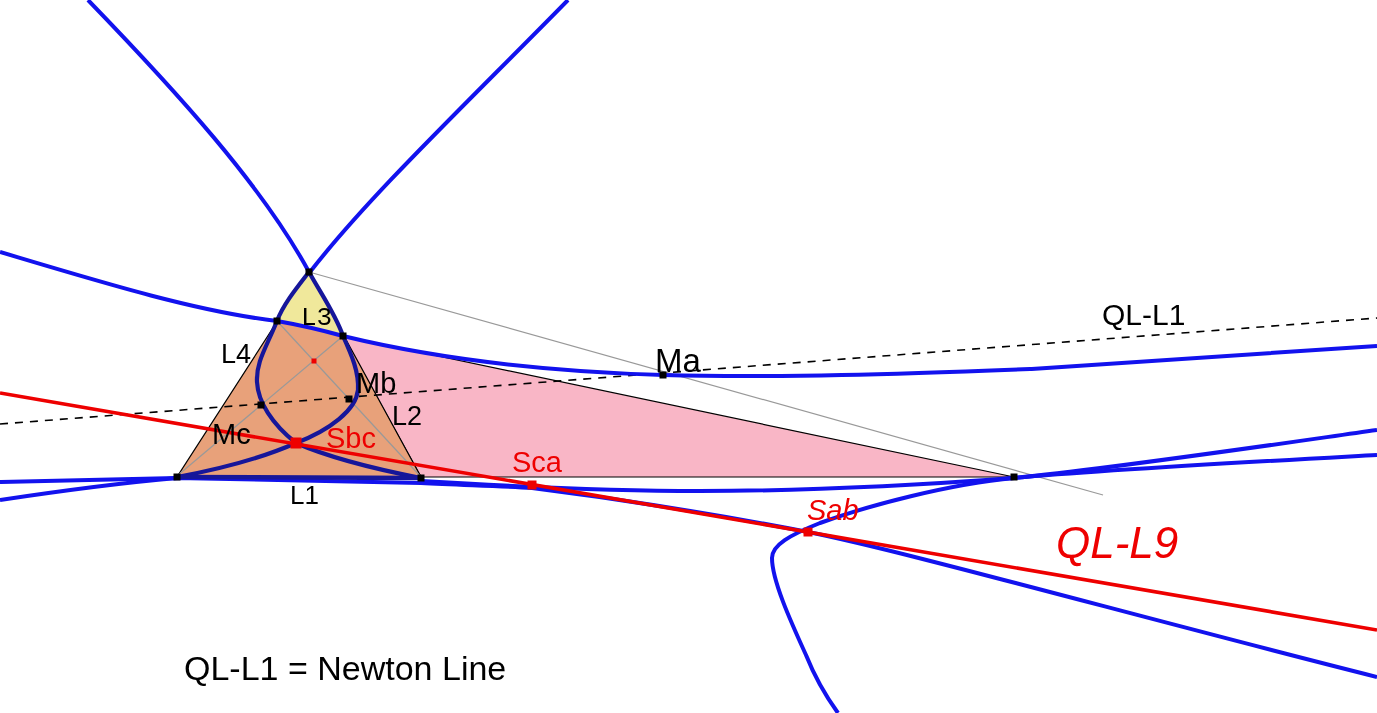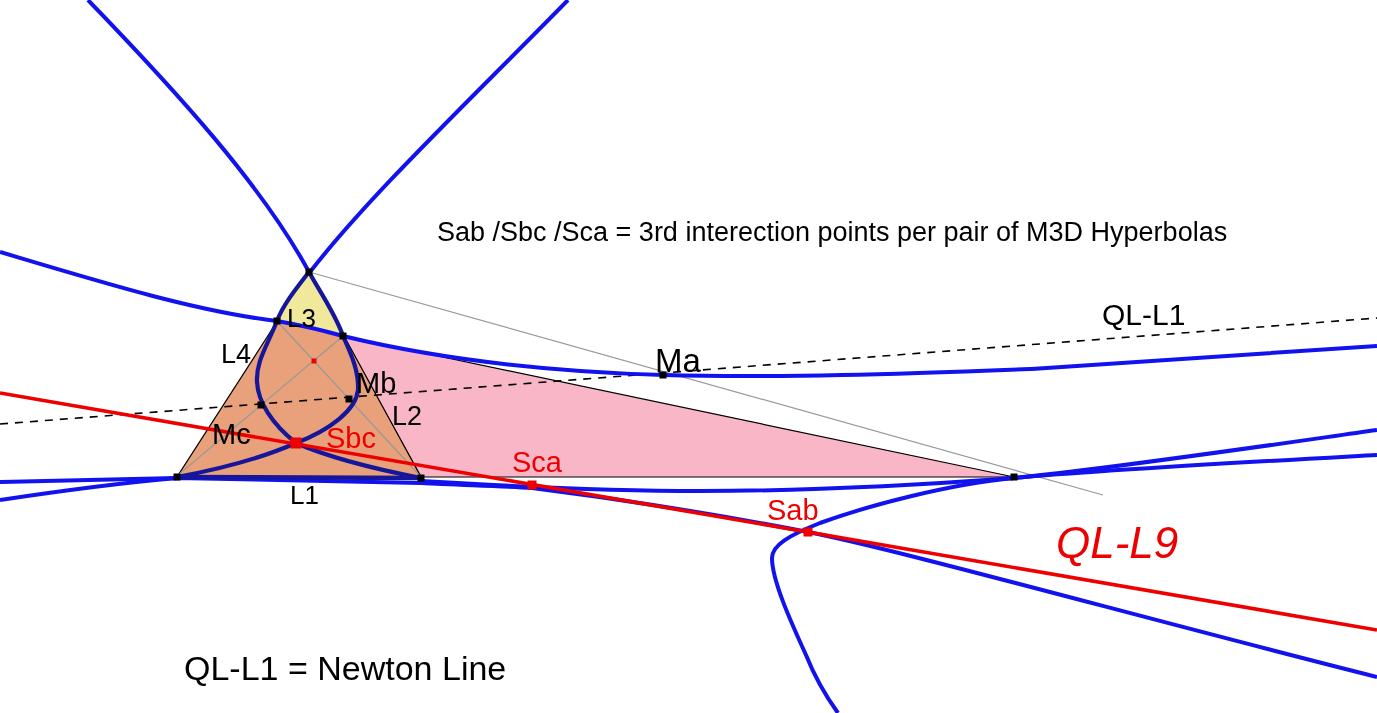--- a/index.html
+++ b/index.html
@@ -5,30 +5,30 @@
   html,body{margin:0;padding:0;background:#ffffff;}
   #stage{
     position:relative;width:1377px;height:713px;background:#ffffff;overflow:hidden;
     font-family:"Liberation Sans",sans-serif;
   }
   #geom{position:absolute;left:0;top:0;}
   .lbl{position:absolute;color:#000;white-space:pre;line-height:1.15;}
   .red{color:#ee0000;}
   .legend-top{left:437px;top:145px;font-size:27px;line-height:35px;}
   .legend-bottom{left:184px;top:561px;font-size:34px;line-height:43px;}
-  .lbl-l3{left:287px;top:304px;font-size:26px;}
+  .lbl-l3{left:301px;top:304px;font-size:26px;font-family:Liberation Mono, monospace;}
   .lbl-l4{left:221px;top:339px;font-size:27px;}
   .lbl-mc{left:212px;top:374px;font-size:29px;margin-top:44px;}
   .lbl-mb{left:356px;top:367px;font-size:29px;text-align:right;}
   .lbl-l2{left:392px;top:401px;font-size:27px;}
   .lbl-l1{left:290px;top:481px;font-size:26px;}
   .lbl-ma{left:655px;top:342px;font-size:33px;}
   .lbl-sbc{left:326px;top:422px;font-size:29px;}
   .lbl-sca{left:512px;top:446px;font-size:29px;}
-  .lbl-sab{left:767px;top:494px;font-size:29px;}
+  .lbl-sab{left:807px;top:494px;font-size:29px;font-style:italic;}
   .lbl-qll1{left:1102px;top:298px;font-size:30px;}
   .lbl-qll9{left:1056px;top:518px;font-size:44px;font-style:italic;}
 </style>
 </head>
 <body>
 
 <div id="stage">
 
   <svg id="geom" width="1377" height="713" viewBox="0 0 1377 713">
 
@@ -71,21 +71,20 @@
         <rect x="345.5" y="395.5" width="7" height="7" fill="#000000"></rect>
         <rect x="257.5" y="401.5" width="7" height="7" fill="#000000"></rect>
         <rect x="290.5" y="437.5" width="11" height="11" fill="#ee0000"></rect>
         <rect x="527.5" y="480.5" width="9" height="9" fill="#ee0000"></rect>
         <rect x="803.5" y="527.5" width="9" height="9" fill="#ee0000"></rect>
         <rect x="311.5" y="358.5" width="5" height="5" fill="#ee0000"></rect>
       </g>
   </svg>
 
   <div class="lbl legend-top">
-    <div>Sab /Sbc /Sca = 3rd interection points per pair of M3D Hyperbolas</div>
   </div>
 
   <div class="lbl legend-bottom">
     <div>QL-L1 = Newton Line</div>
     
   </div>
 
   <div class="lbl lbl-l3">L3</div>
   <div class="lbl lbl-l4">L4</div>
   <div class="lbl lbl-mc">Mc</div>

